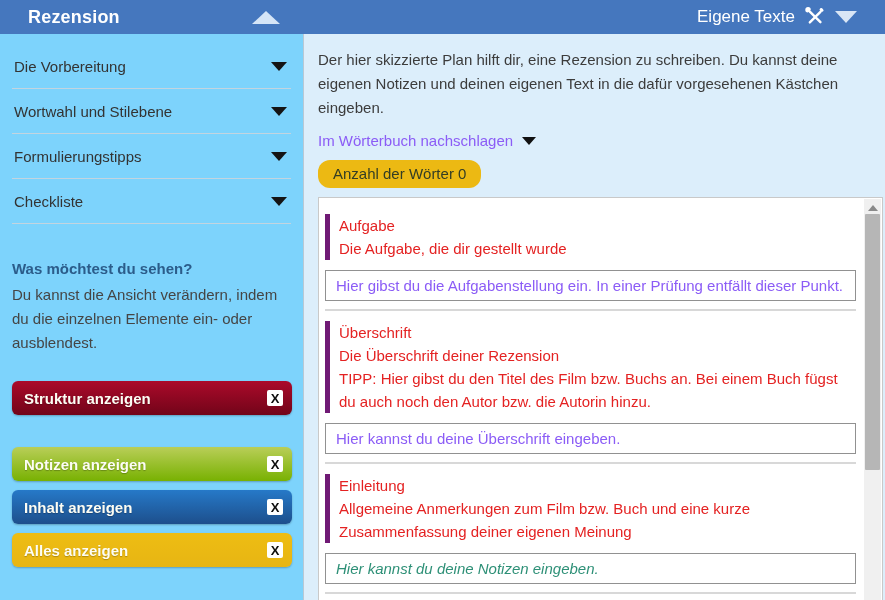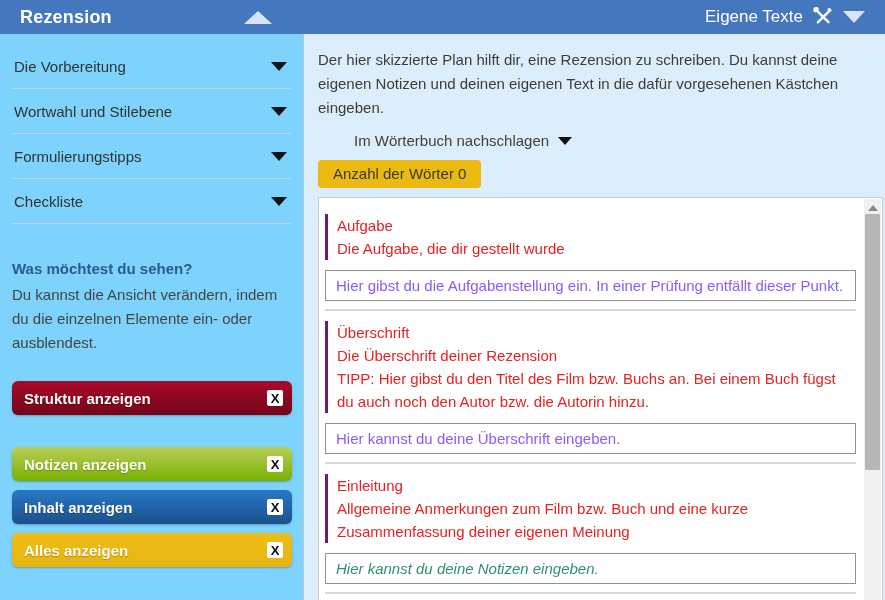--- a/index.html
+++ b/index.html
@@ -4,21 +4,21 @@
 <style>
   * { margin:0; padding:0; box-sizing:border-box; }
   html,body { width:885px; height:600px; overflow:hidden; }
   body { font-family:"Liberation Sans", sans-serif; background:#dceefb; }
 
   .app { width:885px; height:600px; display:flex; flex-direction:column; }
 
   
   .topbar {
     height:34px; background:#4577be; color:#fff;
-    display:flex; align-items:center; padding:0 20px; flex-shrink:0;justify-content:flex-end;
+    display:flex; align-items:center; padding:0 28px; flex-shrink:0;justify-content:flex-end;
   }
   .topbar-title { font-size:18px; font-weight:bold; letter-spacing:.2px; }
   .collapse-tri {
     width:0; height:0; border-left:14px solid transparent; border-right:14px solid transparent;
     border-bottom:13px solid #d5e5f7; margin-left:132px; cursor:pointer;
   }
   .topbar-right { margin-left:auto; display:flex; align-items:center; gap:9px; }
   .own-texts { font-size:17px; color:#fff; }
   .tools-icon svg { display:block; }
   .dd-tri {
@@ -60,38 +60,38 @@
   .toggle-label { color:#fdfdf4; font-size:15px; font-weight:bold; text-shadow:0 1px 1px rgba(0,0,0,.25); }
   .xbox {
     width:16px; height:16px; background:#fff; border-radius:2px;
     display:flex; align-items:center; justify-content:center;
     color:#0d0d0d; font-size:13px; font-weight:bold; line-height:1; cursor:pointer;
   }
 
   
   .intro { font-size:15px; line-height:24px; color:#3c3c3c; max-width:548px; }
   .dict-row { margin-top:12px; display:flex; align-items:center; gap:9px; cursor:pointer; }
-  .dict-label { font-size:15px; color:#404040;margin-left:36px; }
+  .dict-label { font-size:15px; color:#8b5cf6; }
   .dict-tri {
     width:0; height:0; border-left:7px solid transparent; border-right:7px solid transparent;
     border-top:8px solid #111;
   }
   .count-btn {
-    margin-top:11px; display:inline-block; background:#ecb913; border-radius:4px;
+    margin-top:11px; display:inline-block; background:#ecb913; border-radius:12px;
     padding:5px 15px 6px 15px; font-size:15px; color:#333d25; cursor:pointer;
   }
 
   
   .panel {
     position:absolute; left:14px; right:2px; top:163px; bottom:0;
     background:#fff; border:1px solid #c9c9c9; border-bottom:none; overflow:hidden;
   }
   .panel-inner { padding:16px 26px 0 6px; }
 
-  .sec-head { border-left:3px solid #701a75; padding-left:9px; }
+  .sec-head { border-left:5px solid #701a75; padding-left:9px; }
   .sec-line { font-size:15px; line-height:23px; color:#e42222; }
   .input-box {
     border:1px solid #919191; margin:10px 0 8px 0; padding:3px 10px;
     font-size:15px; line-height:23px; color:#8b5cf6; background:#fff; cursor:text;
   }
   .input-box.notes { color:#2e9077; font-style:italic; }
   .sep { border-top:2px solid #d8d8d8; margin:0 0 10px 0; }
 
   
   .scrollbar {

